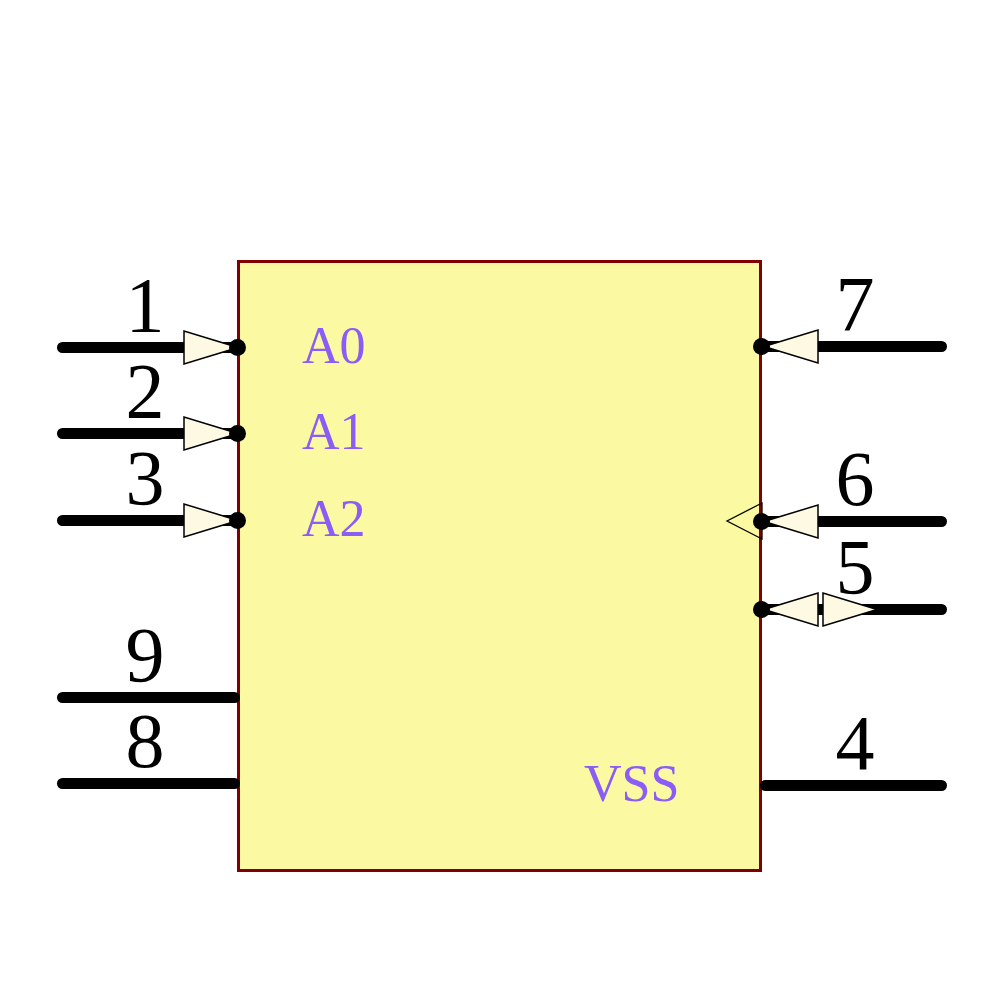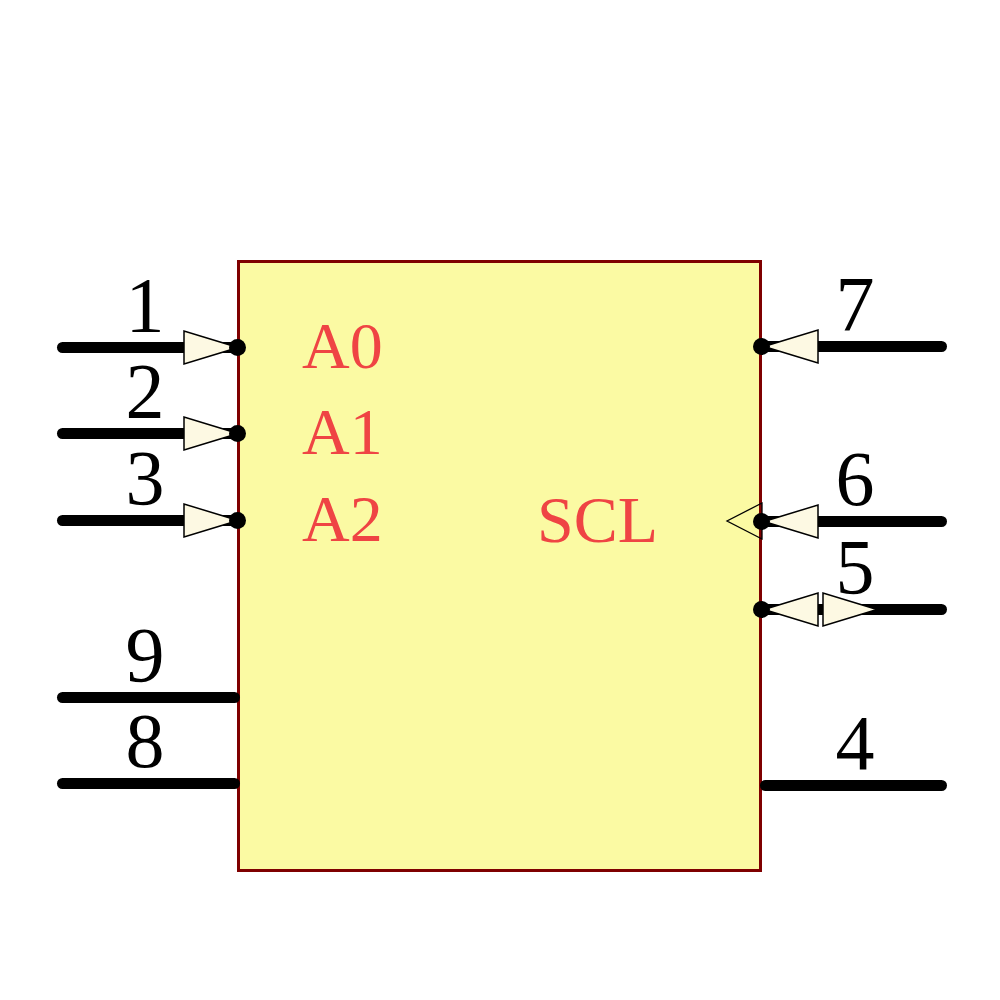--- a/index.html
+++ b/index.html
@@ -28,21 +28,21 @@
 
   .num{
     position:absolute;width:120px;text-align:center;color:#000;
     font-size:78px;line-height:78px;font-family:"Liberation Serif",serif;
   }
   .num-left{left:85px}.num-right{left:795px}
   .n1{top:266px}.n2{top:352px}.n3{top:439px}.n9{top:616px}.n8{top:702px}
   .n7{top:265px}.n6{top:440px}.n5{top:528px}.n4{top:704px}
 
   .lbl{
-    position:absolute;color:#ef4444;font-size:66px;line-height:78px;
+    position:absolute;color:#8b5cf6;font-size:52px;line-height:78px;
     font-family:"Liberation Serif",serif;white-space:nowrap;
   }
   .lA0{left:302px;top:307px}.lA1{left:302px;top:393px}.lA2{left:302px;top:480px}
   .lDAP{left:301px;top:657px}.lVCC{left:298px;top:743px}
   .lWP{left:605px;top:306px}.lSCL{left:537px;top:481px}
   .lSDA{left:540px;top:569px}.lVSS{left:584px;top:745px}
 
   .arr{position:absolute;display:block;}
   .aL1{left:183px;top:329px}.aL2{left:183px;top:415px}.aL3{left:183px;top:502px}
   .aR7{left:760px;top:328px}.aR6{left:760px;top:503px}
@@ -111,15 +111,15 @@
   <div class="num num-left n9">9</div>
   <div class="num num-left n8">8</div>
   <div class="num num-right n7">7</div>
   <div class="num num-right n6">6</div>
   <div class="num num-right n5">5</div>
   <div class="num num-right n4">4</div>
 
   <div class="lbl lA0">A0</div>
   <div class="lbl lA1">A1</div>
   <div class="lbl lA2">A2</div>
-  <div class="lbl lSCL">SCL</div>
+  <div class="lbl lVSS">VSS</div>
 
 </div>
 
 </body></html>

